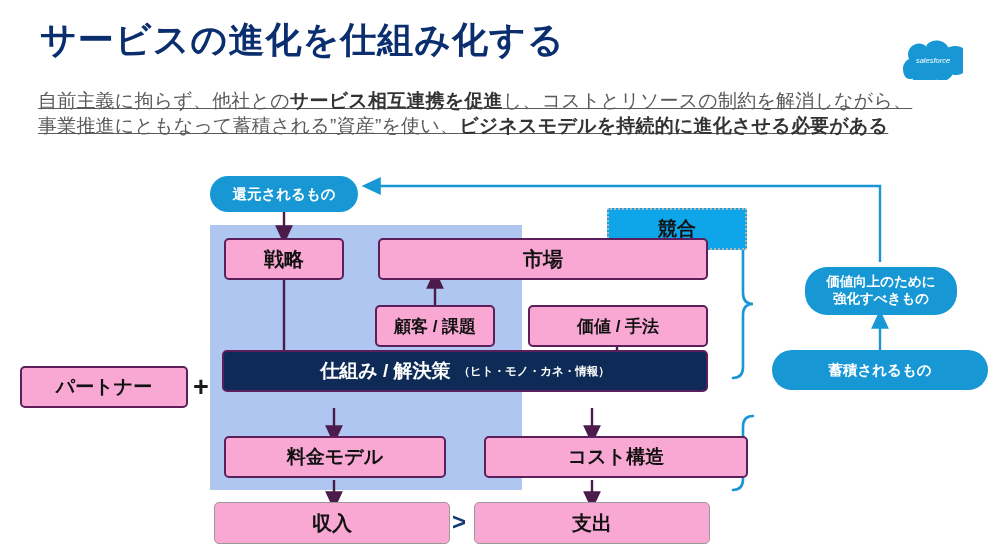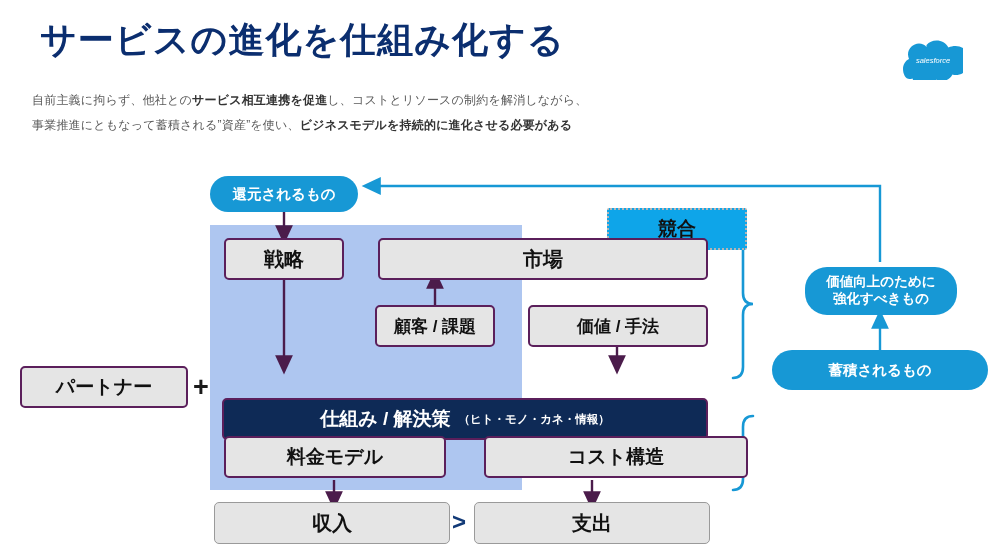--- a/index.html
+++ b/index.html
@@ -12,39 +12,40 @@
   .slide{position:absolute;inset:0;}
 
   
   .title{
     position:absolute;left:40px;top:16px;
     font-size:36px;font-weight:bold;color:#0b2e6f;
     letter-spacing:1px;white-space:nowrap;
   }
   .logo{position:absolute;left:903px;top:38px;width:60px;height:42px;}
   .subtitle{
-    position:absolute;left:32px;top:88px;width:900px;
-    font-size:12px;line-height:25px;color:#5a5a5a;
+    position:absolute;left:38px;top:88px;width:900px;
+    font-size:19px;line-height:25px;color:#5a5a5a;
     letter-spacing:.2px;
+    text-decoration:underline;
   }
   .subtitle b{color:#333333;font-weight:bold;}
 
   
   .canvas{position:absolute;left:0;top:150px;width:1000px;height:408px;}
   .svgl{position:absolute;left:0;top:0;width:1000px;height:408px;pointer-events:none;}
 
   
   .panel{
     position:absolute;left:210px;top:75px;width:312px;height:265px;
     background:#aec6f0;
   }
 
   
   .box{
-    position:absolute;background:#e5e5e5;
+    position:absolute;background:#f9a8d4;
     border:2.2px solid #5b1f5b;border-radius:5px;
     display:flex;align-items:center;justify-content:center;
     color:#111111;font-weight:bold;box-sizing:border-box;
   }
   .box.gray{border-color:#9a9a9a;border-width:1.6px;}
   .box.navy{
     background:#0e2a56;border-color:#5b1f5b;color:#ffffff;
   }
   .box.dotted{
     border:2px dotted #b4b4b4;border-radius:2px;background:#0ea5e9;
@@ -157,21 +158,21 @@
     </div>
 
     <div class="box" style="left:375px;top:155px;width:120px;height:42px;font-size:17px;">
       <span>顧客 / 課題</span>
     </div>
 
     <div class="box" style="left:528px;top:155px;width:180px;height:42px;font-size:17px;">
       <span>価値 / 手法</span>
     </div>
 
-    <div class="box navy" style="left:222px;top:200px;width:486px;height:42px;font-size:19px;margin-top:48px;">
+    <div class="box navy" style="left:222px;top:200px;width:486px;height:42px;font-size:19px;">
       <span>仕組み / 解決策</span>
       <span class="sub">（ヒト・モノ・カネ・情報）</span>
     </div>
 
     <div class="box" style="left:224px;top:286px;width:222px;height:42px;font-size:19px;">
       <span>料金モデル</span>
     </div>
 
     <div class="box" style="left:484px;top:286px;width:264px;height:42px;font-size:19px;">
       <span>コスト構造</span>

